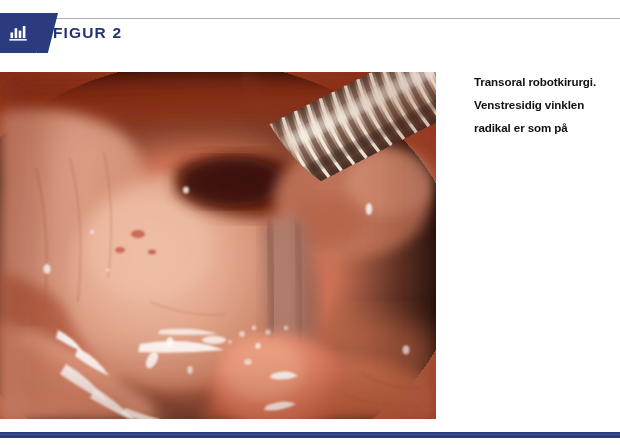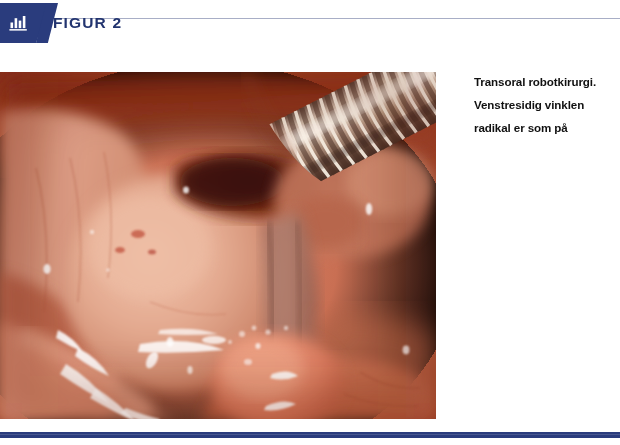--- a/index.html
+++ b/index.html
@@ -23,21 +23,21 @@
     top: 18px;
     width: 620px;
     height: 1px;
     background: #a8aec6;
   }
 
   
   .fig-header {
     position: absolute;
     left: 0;
-    top: 3px;
+    top: 13px;
     width: 300px;
     height: 40px;
   }
   .fig-badge {
     position: absolute;
     left: 0;
     top: 0;
     width: 50px;
     height: 40px;
     background: #2a3c7d;

